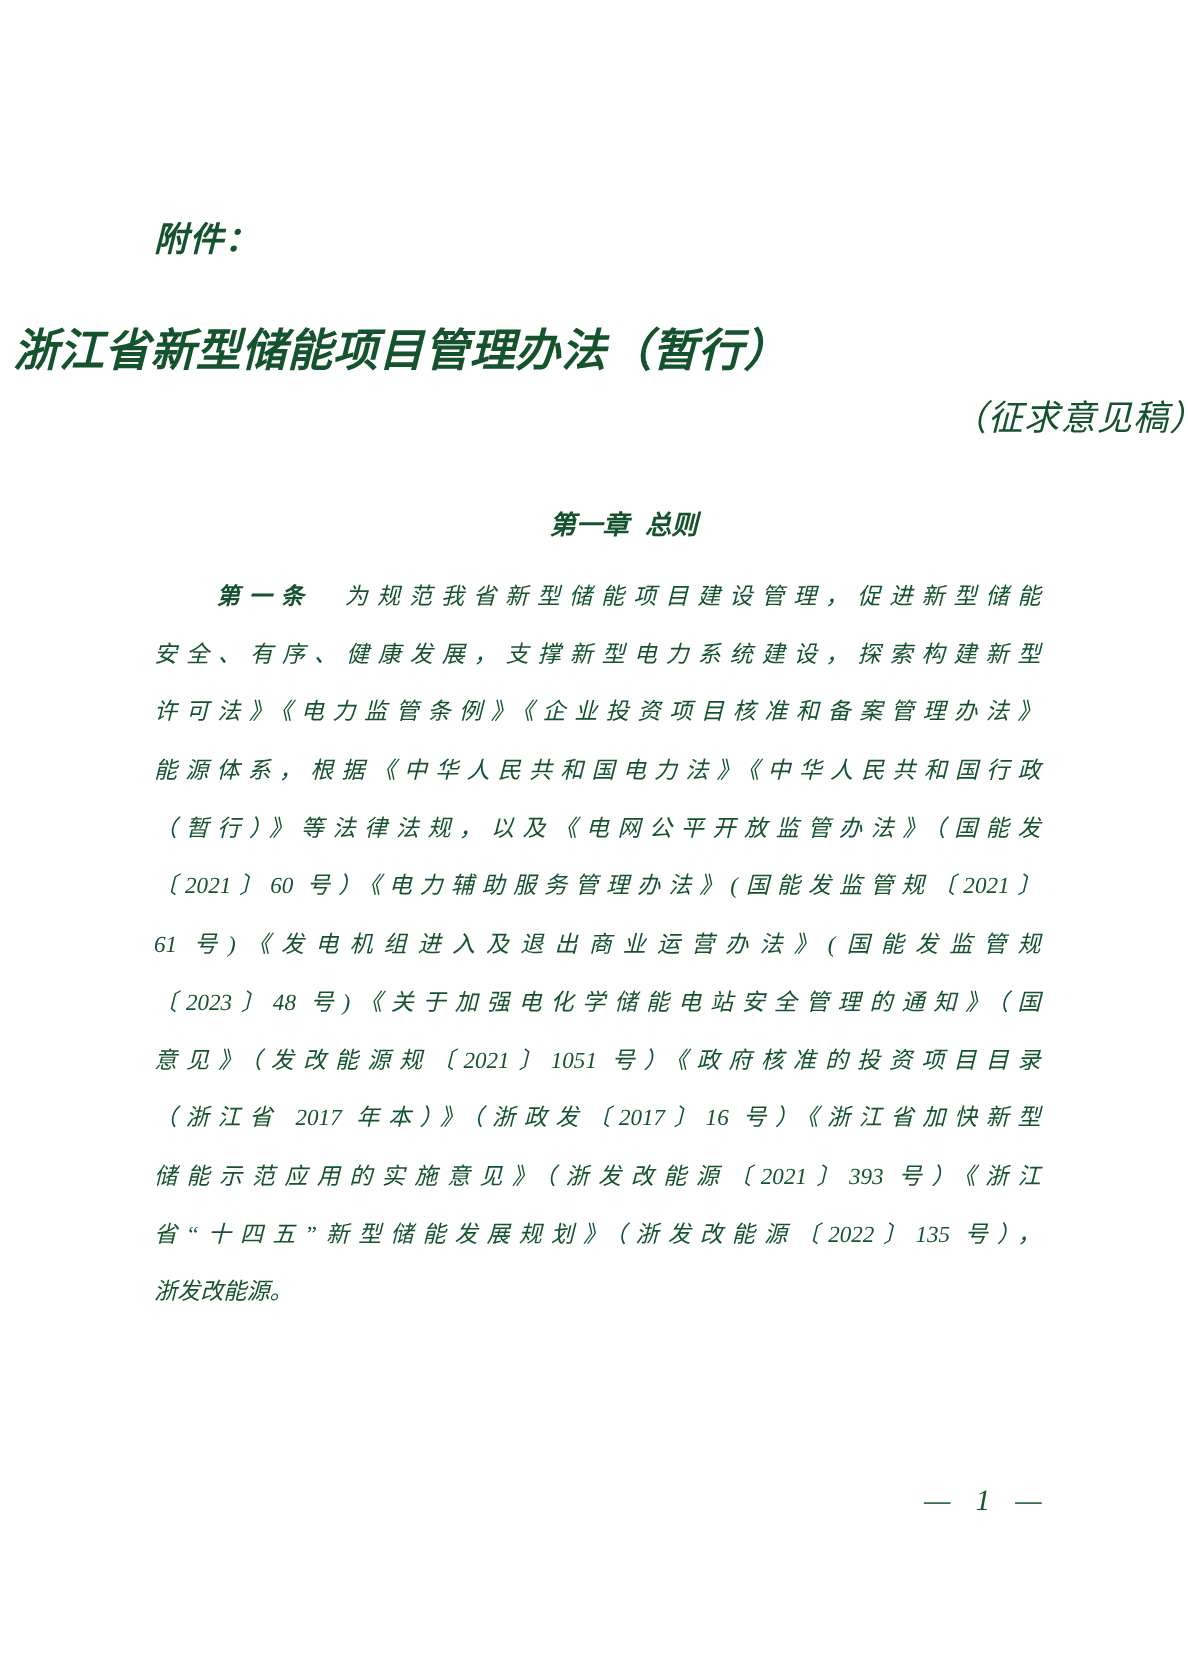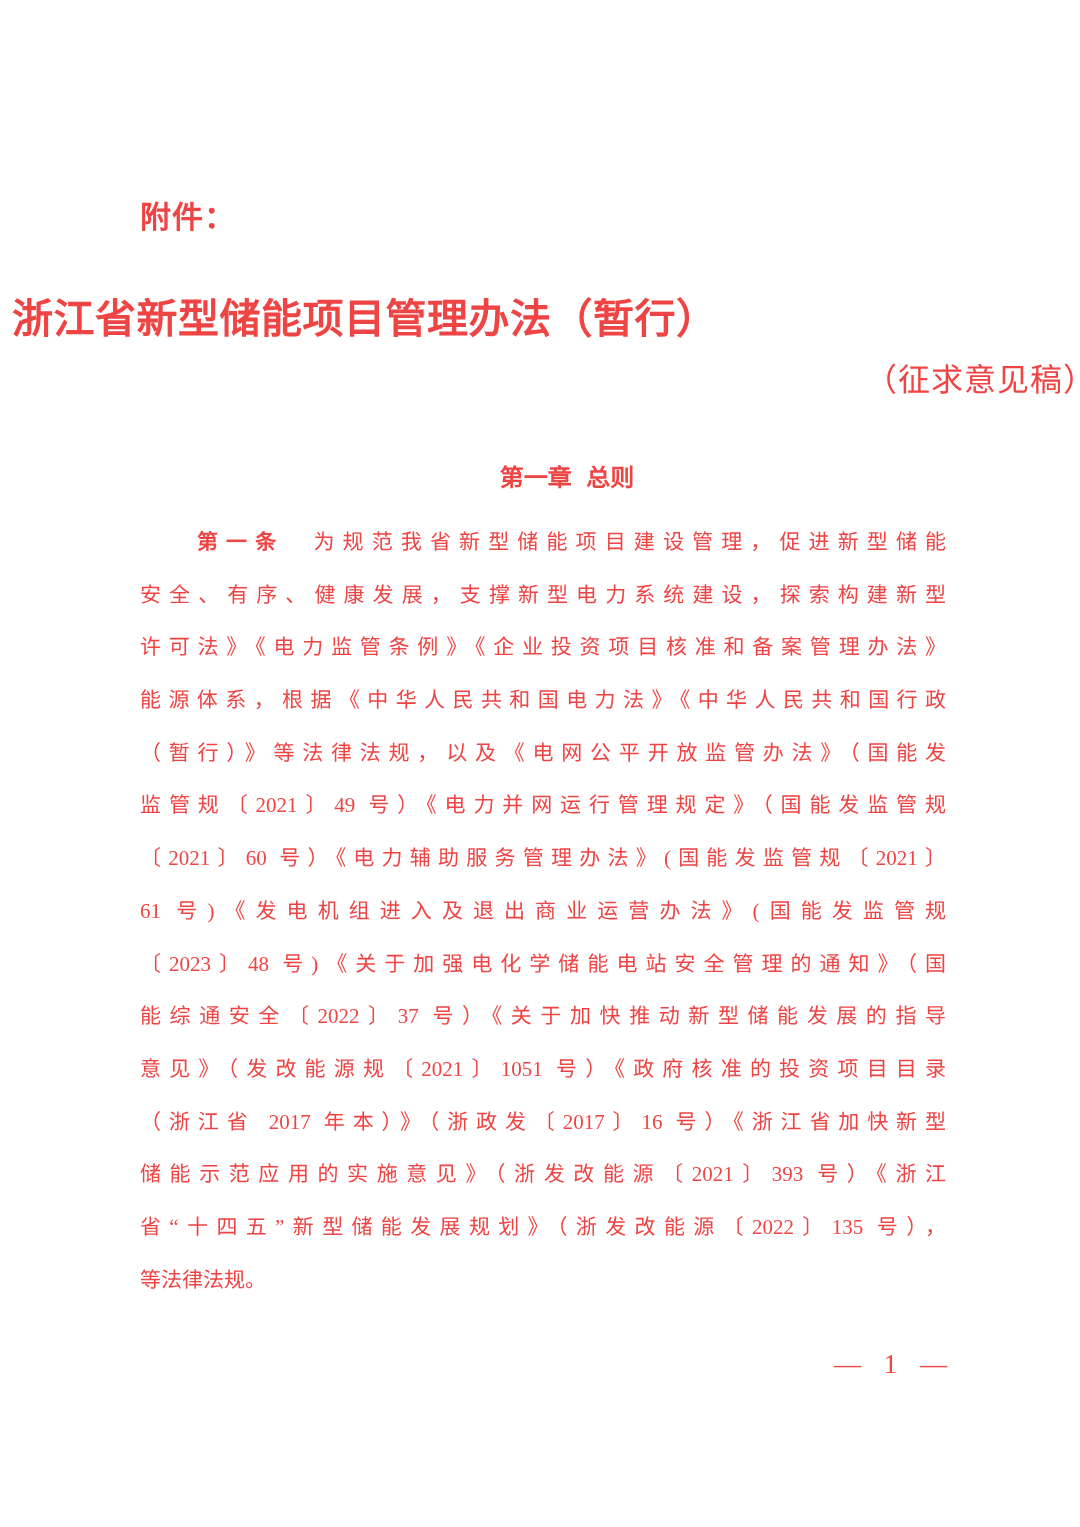--- a/index.html
+++ b/index.html
@@ -5,23 +5,24 @@
   html, body {
     margin: 0;
     padding: 0;
     background: #ffffff;
   }
   .page {
     position: relative;
     width: 1080px;
     height: 1527px;
     background: #ffffff;
-    color: #ef4444;
+    color: #14532d;
     overflow: hidden;
     font-family: "Liberation Serif", "DejaVu Serif", serif;
+    font-style: italic;
   }
   .attachment-label {
     position: absolute;
     left: 140px;
     top: 199px;
     font-family: "Liberation Sans", "DejaVu Sans", sans-serif;
     font-weight: 700;
     font-size: 31px;
     line-height: 1.2;
     letter-spacing: 1px;
@@ -106,27 +107,25 @@
   <div class="doc-subtitle">（征求意见稿）</div>
 
   <div class="chapter-heading">第一章 总则</div>
 
   <div class="article-body" id="article-body">
       <div class="body-line first"><span class="article-no">第一条</span>　为规范我省新型储能项目建设管理，促进新型储能</div>
       <div class="body-line">安全、有序、健康发展，支撑新型电力系统建设，探索构建新型</div>
       <div class="body-line">许可法》《电力监管条例》《企业投资项目核准和备案管理办法》</div>
       <div class="body-line">能源体系，根据《中华人民共和国电力法》《中华人民共和国行政</div>
       <div class="body-line">（暂行）》等法律法规，以及《电网公平开放监管办法》（国能发</div>
-      <div class="body-line">监管规〔2021〕49 号）《电力并网运行管理规定》（国能发监管规</div>
       <div class="body-line">〔2021〕60 号）《电力辅助服务管理办法》(国能发监管规〔2021〕</div>
       <div class="body-line">61 号)《发电机组进入及退出商业运营办法》(国能发监管规</div>
       <div class="body-line">〔2023〕48 号)《关于加强电化学储能电站安全管理的通知》（国</div>
-      <div class="body-line">能综通安全〔2022〕37 号）《关于加快推动新型储能发展的指导</div>
       <div class="body-line">意见》（发改能源规〔2021〕1051 号）《政府核准的投资项目目录</div>
       <div class="body-line">（浙江省 2017 年本）》（浙政发〔2017〕16 号）《浙江省加快新型</div>
       <div class="body-line">储能示范应用的实施意见》（浙发改能源〔2021〕393 号）《浙江</div>
       <div class="body-line">省“十四五”新型储能发展规划》（浙发改能源〔2022〕135 号），</div>
-      <div class="body-line last">等法律法规。</div>
+      <div class="body-line last">浙发改能源。</div>
     </div>
 
   <div class="page-number">— 1 —</div>
 
 </div>
 
 </body></html>

